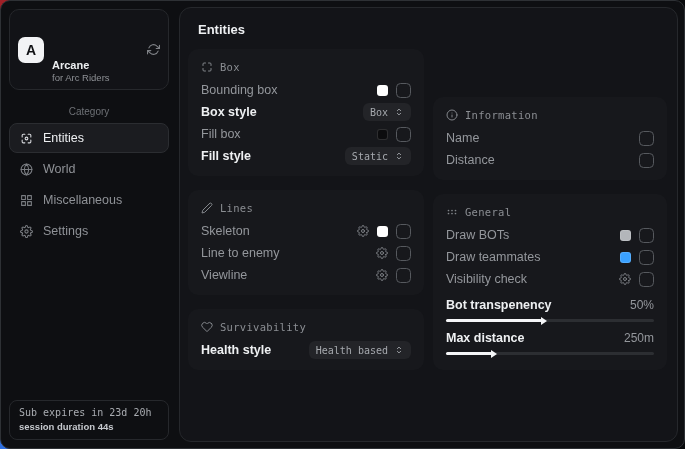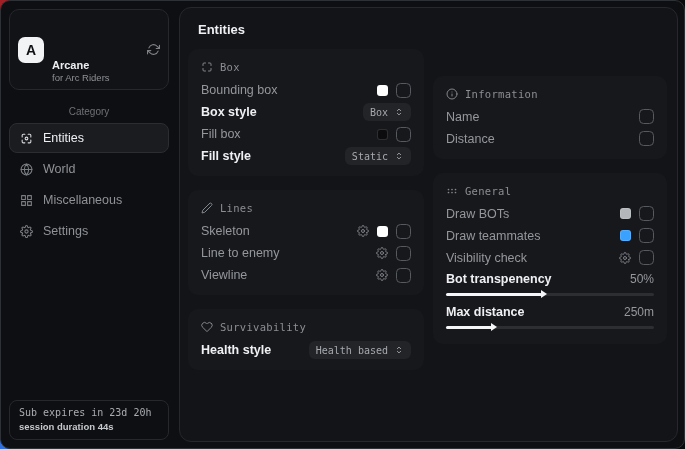--- a/index.html
+++ b/index.html
@@ -38,21 +38,21 @@
   .nav-item.active .icon { color:#d8dade; }
   .spacer { flex:1; }
   .footer-card { border:1px solid #26282c; border-radius:8px; padding:6px 9px 7px; }
   .expires { font-family:"DejaVu Sans Mono",monospace; font-size:10px; color:#aaadb2; }
   .session { font-size:9.5px; font-weight:700; color:#c6c9ce; margin-top:3px; }
 
   
   .main { flex:1; margin:6px 6px 6px 2px; background:#131418; border:1px solid #26282c;
     border-radius:12px; padding:14px 10px 10px 8px; overflow:hidden; }
   .main-title { font-size:13px; font-weight:700; color:#eef0f2; margin:0 0 12px 10px; }
-  .columns { display:flex; gap:9px; align-items:center; }
+  .columns { display:flex; gap:9px; align-items:flex-end; }
   .col { display:flex; flex-direction:column; gap:14px; }
   .col-left { width:239px; }
   .col-right { width:237px; }
 
   .card { background:#17181c; border-radius:10px; padding:9px 13px 9px; }
   .card-head { display:flex; align-items:center; gap:7px; height:18px; margin-bottom:3px; }
   .card-head .icon { color:#83868b; }
   .card-title { font-family:"DejaVu Sans Mono",monospace; font-size:10.5px; color:#8b8e93; letter-spacing:.3px; }
 
   .row { display:flex; align-items:center; height:22px; }
@@ -61,21 +61,21 @@
   .controls { display:flex; align-items:center; gap:8px; }
   .gear { color:#7c7f84; cursor:pointer; }
   .swatch { width:11px; height:11px; border-radius:3px; border:1px solid rgba(255,255,255,.14); cursor:pointer; }
   .checkbox { width:15px; height:15px; border:1.5px solid #56595e; border-radius:4.5px;
     background:transparent; cursor:pointer; }
   .dropdown { display:flex; align-items:center; gap:6px; height:18px; padding:0 7px;
     background:#232428; border-radius:6px; cursor:pointer; }
   .dropdown .dd-value { font-family:"DejaVu Sans Mono",monospace; font-size:10px; color:#a6a9ae; }
   .dropdown .icon { color:#9a9da2; }
 
-  .slider-block { }
+  .slider-block { margin-top:5px; }
   .row.slim { height:20px; }
   .value { font-size:12px; color:#94979c; }
   .slider { position:relative; height:3px; background:#2c2e32; border-radius:2px; margin:4px 0 6px; cursor:pointer; }
   .slider-fill { position:absolute; left:0; top:0; height:3px; background:#f5f6f8; border-radius:2px; }
   .slider-fill::after { content:""; position:absolute; right:-5px; top:-2.5px; width:0; height:0;
     border-left:6px solid #f5f6f8; border-top:4px solid transparent; border-bottom:4px solid transparent; }
 </style>
 </head>
 <body>
 

